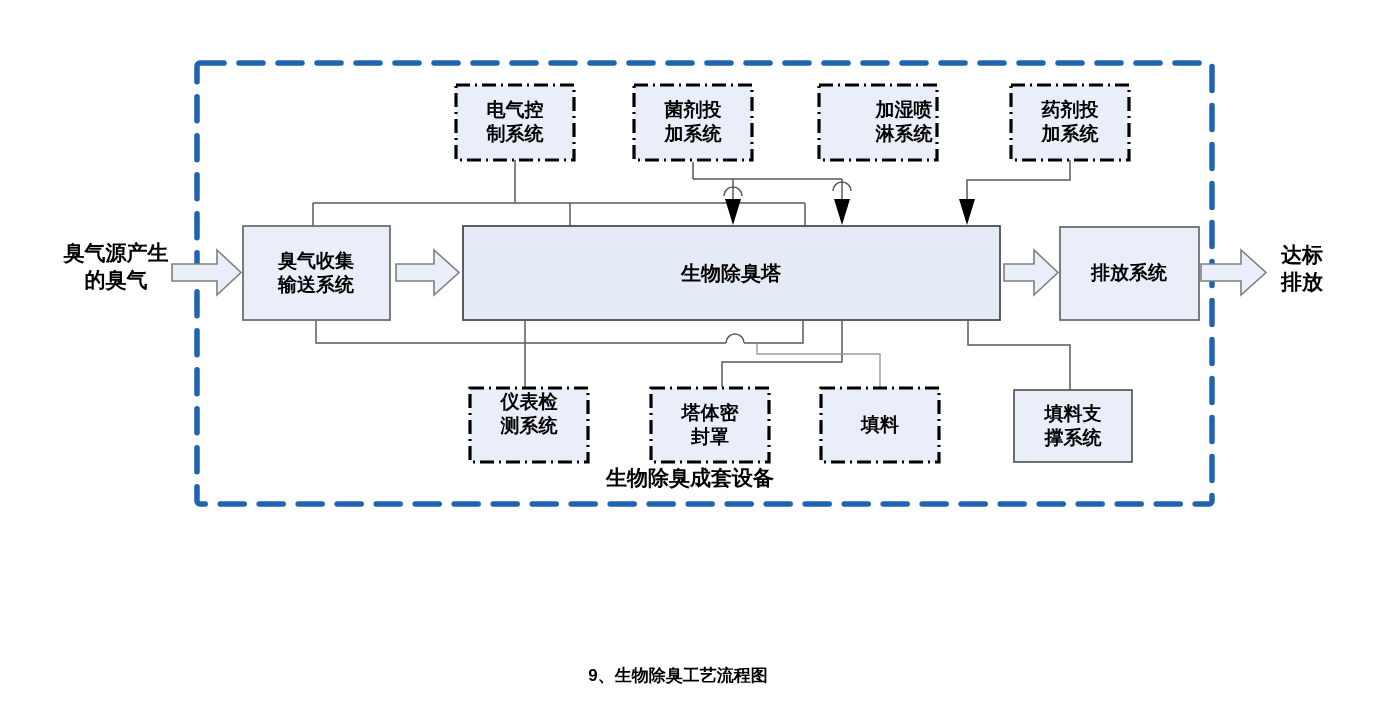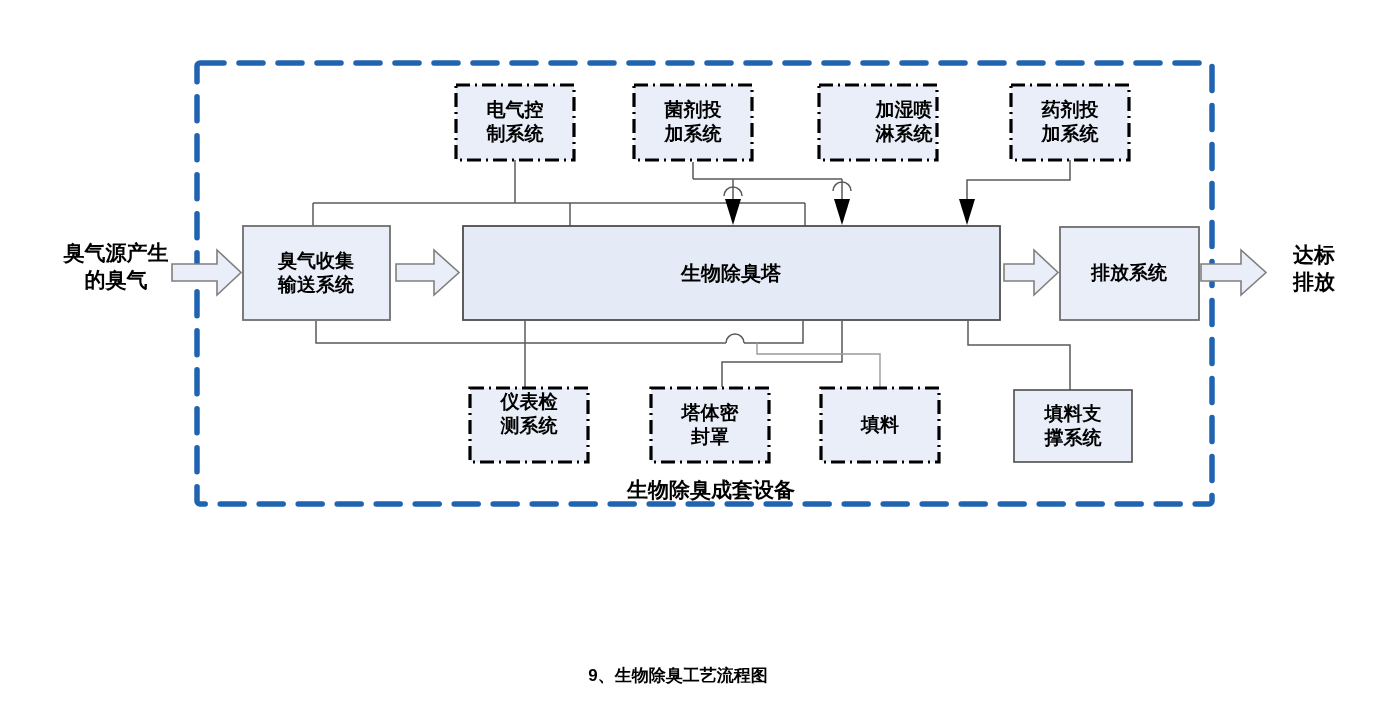--- a/index.html
+++ b/index.html
@@ -103,20 +103,20 @@
   <div class="lbl" style="left:529px;top:414px;">仪表检
 测系统</div>
   <div class="lbl" style="left:710px;top:425px;">塔体密
 封罩</div>
   <div class="lbl" style="left:880px;top:425px;text-align:center;">填料</div>
   <div class="lbl" style="left:1073px;top:426px;">填料支
 撑系统</div>
 
   <div class="lbl big" style="left:96px;top:266px;margin-left:20px;">臭气源产生
 的臭气</div>
-  <div class="lbl big" style="left:1302px;top:268px;margin-left:12px;">达标
+  <div class="lbl big" style="left:1302px;top:268px;">达标
 排放</div>
 
-  <div class="lbl big" style="left:690px;top:489px;margin-left:21px;">生物除臭成套设备</div>
+  <div class="lbl big" style="left:690px;top:477px;">生物除臭成套设备</div>
 
   <div class="lbl caption" style="left:678px;top:676px;">9、生物除臭工艺流程图</div>
 
 </div>
 
 </body></html>

